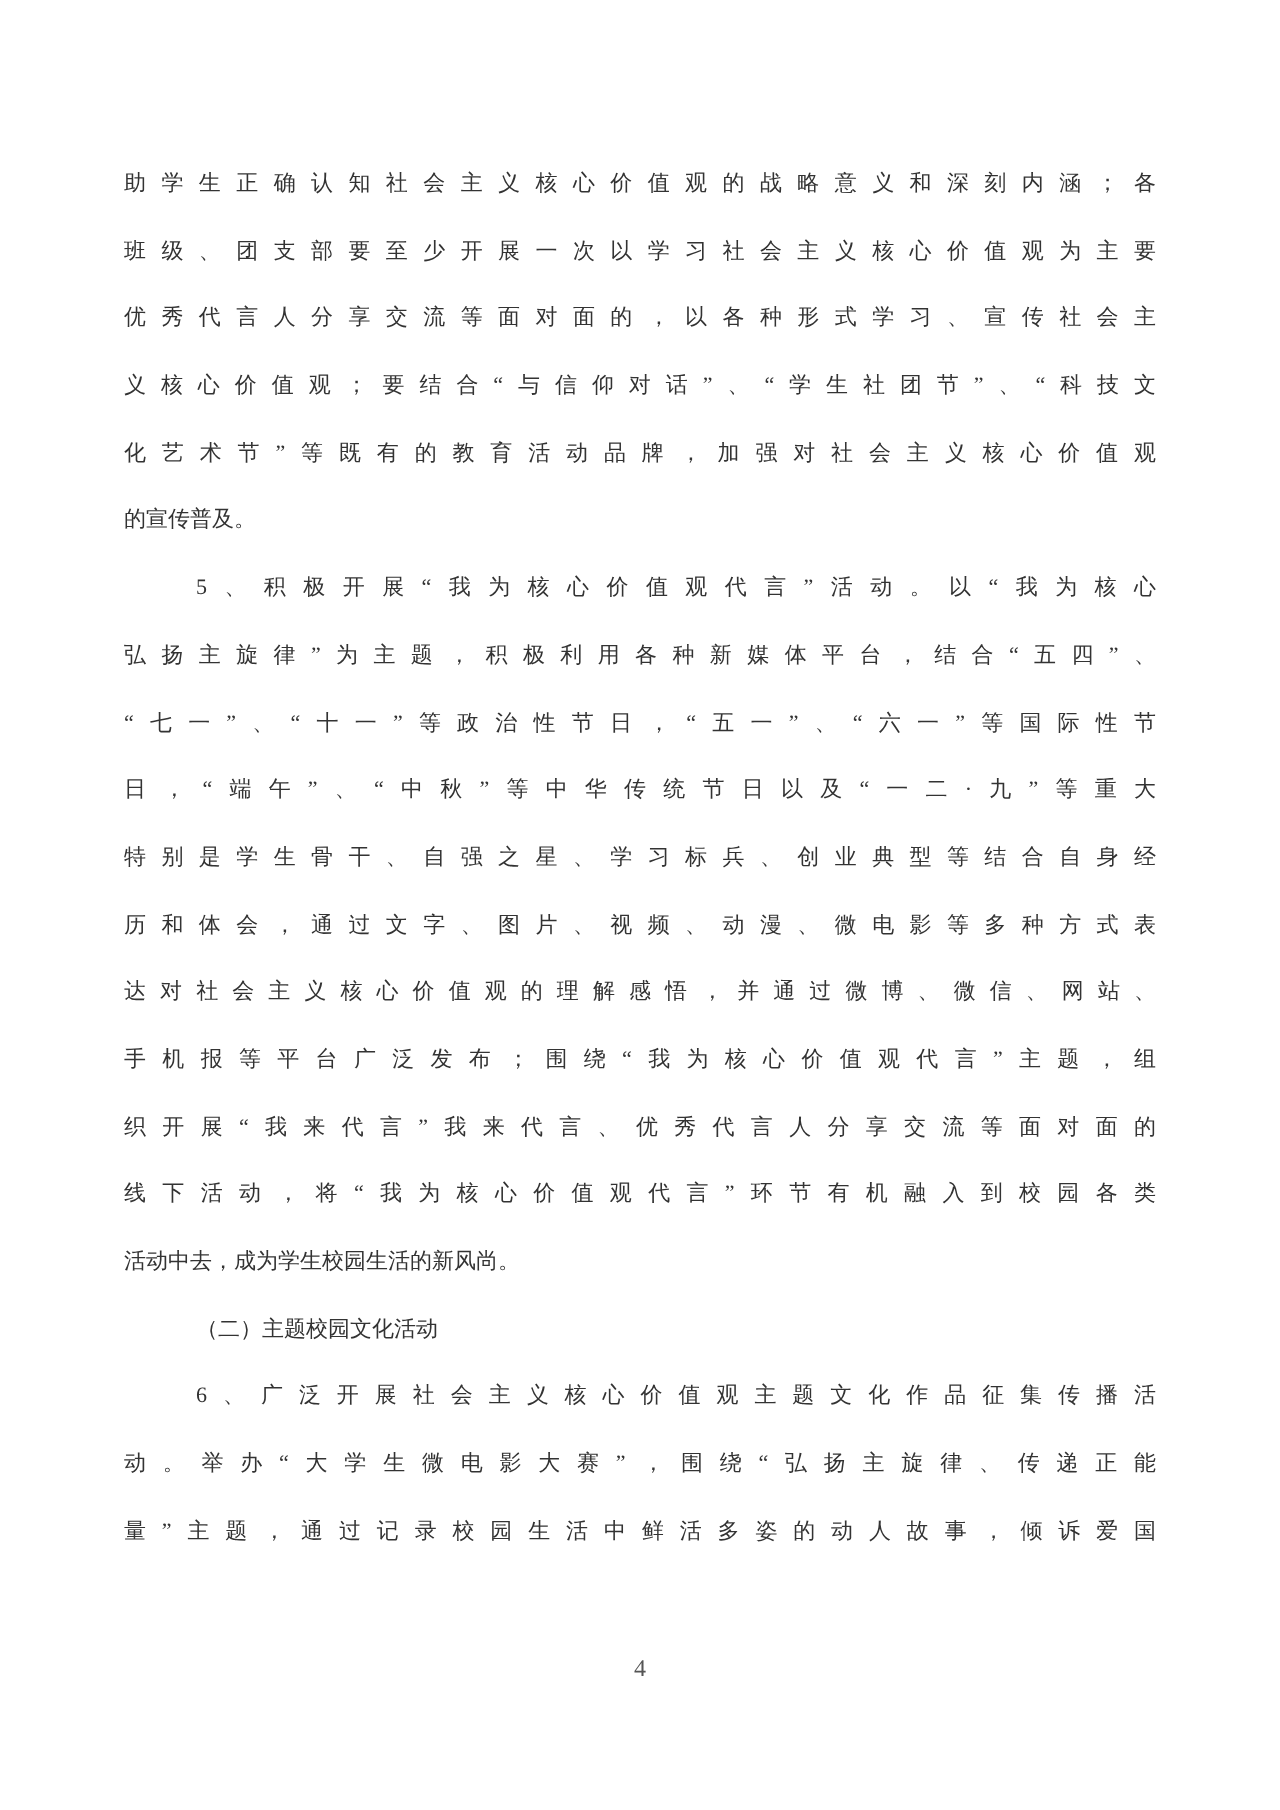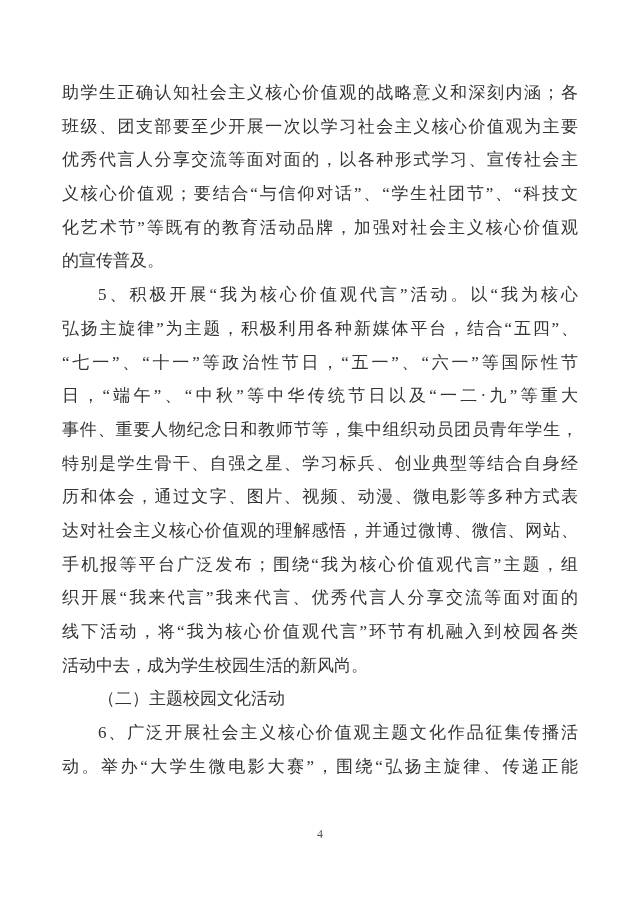--- a/index.html
+++ b/index.html
@@ -20,21 +20,21 @@
     width: 640px;
     height: 905px;
     background: #ffffff;
   }
   .body {
     position: absolute;
     left: 62px;
     top: 76px;
     width: 516px;
     color: #333333;
-    font-size: 17px;
+    font-size: 11px;
   }
   .line {
     height: 33.7px;
     line-height: 33.7px;
     white-space: nowrap;
     text-align: left;
   }
   .line.stretch {
     white-space: normal;
     text-align: justify;
@@ -65,26 +65,26 @@
       <div class="line stretch">助学生正确认知社会主义核心价值观的战略意义和深刻内涵；各</div>
       <div class="line stretch">班级、团支部要至少开展一次以学习社会主义核心价值观为主要</div>
       <div class="line stretch">优秀代言人分享交流等面对面的，以各种形式学习、宣传社会主</div>
       <div class="line stretch">义核心价值观；要结合“与信仰对话”、“学生社团节”、“科技文</div>
       <div class="line stretch">化艺术节”等既有的教育活动品牌，加强对社会主义核心价值观</div>
       <div class="line">的宣传普及。</div>
       <div class="line stretch indent">5、积极开展“我为核心价值观代言”活动。以“我为核心</div>
       <div class="line stretch">弘扬主旋律”为主题，积极利用各种新媒体平台，结合“五四”、</div>
       <div class="line stretch">“七一”、“十一”等政治性节日，“五一”、“六一”等国际性节</div>
       <div class="line stretch">日，“端午”、“中秋”等中华传统节日以及“一二·九”等重大</div>
-      <div class="line stretch">事件、重要人物纪念日和教师节等，集中组织动员团员青年学生，</div>
       <div class="line stretch">特别是学生骨干、自强之星、学习标兵、创业典型等结合自身经</div>
       <div class="line stretch">历和体会，通过文字、图片、视频、动漫、微电影等多种方式表</div>
       <div class="line stretch">达对社会主义核心价值观的理解感悟，并通过微博、微信、网站、</div>
       <div class="line stretch">手机报等平台广泛发布；围绕“我为核心价值观代言”主题，组</div>
       <div class="line stretch">织开展“我来代言”我来代言、优秀代言人分享交流等面对面的</div>
       <div class="line stretch">线下活动，将“我为核心价值观代言”环节有机融入到校园各类</div>
       <div class="line">活动中去，成为学生校园生活的新风尚。</div>
       <div class="line indent bold">（二）主题校园文化活动</div>
       <div class="line stretch indent">6、广泛开展社会主义核心价值观主题文化作品征集传播活</div>
       <div class="line stretch">动。举办“大学生微电影大赛”，围绕“弘扬主旋律、传递正能</div>
+      <div class="line stretch">量”主题，通过记录校园生活中鲜活多姿的动人故事，倾诉爱国</div>
     </div>
   <div class="pagenum">4</div>
 </div>
 
 </body></html>

